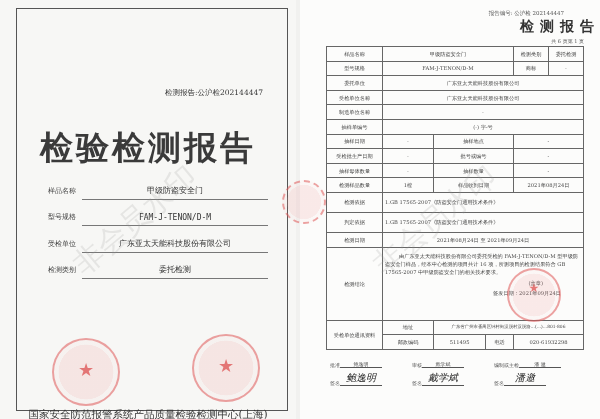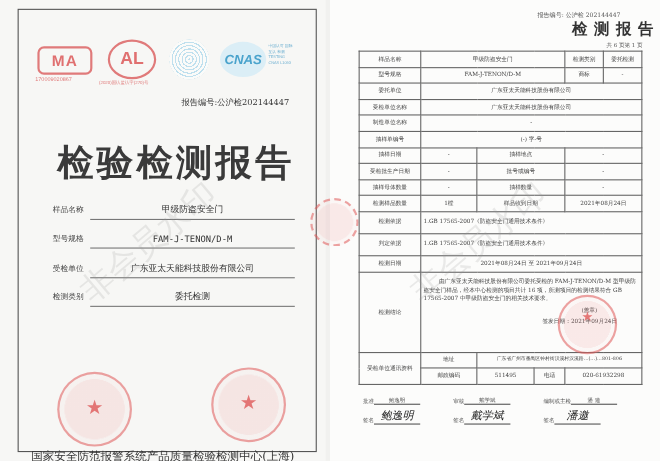--- a/index.html
+++ b/index.html
@@ -12,21 +12,21 @@
   .logos { position:absolute; top:36px; left:30px; width:250px; height:40px; }
   .logo { position:absolute; top:0; }
   .cma { left:4px; top:6px; width:46px; height:22px; border:2.5px solid #e07a7a; border-radius:6px; color:#e07070; font:bold 14px "Liberation Sans",sans-serif; text-align:center; line-height:22px; letter-spacing:1px; }
   .cma-num { position:absolute; left:2px; top:34px; font:5px "Liberation Sans",sans-serif; color:#e07a7a; }
   .cal { left:68px; top:0; width:40px; height:32px; border:2.5px solid #e07a7a; border-radius:50%; color:#e07070; font:bold 16px "Liberation Sans",sans-serif; text-align:center; line-height:32px; }
   .cal-num { position:absolute; left:60px; top:36px; font:4px "Liberation Sans",sans-serif; color:#e07a7a; }
   .ilac { left:124px; top:0; width:36px; height:36px; border-radius:50%; background:repeating-radial-gradient(circle at 50% 50%, #bfe0ee 0 1px, #fbfbf9 1px 3px); }
   .cnas { left:170px; top:2px; width:42px; height:32px; border-radius:50%; background:#dbeef6; color:#4aa3cc; font:bold italic 12px "Liberation Sans",sans-serif; text-align:center; line-height:32px; }
   .cnas-txt { position:absolute; left:214px; top:4px; font:3.5px "Liberation Sans",sans-serif; color:#6aaed0; width:24px; line-height:5px; }
   .report-no { position:absolute; top:88px; left:165px; font-size:7.5px; color:#333; }
-  .big-title { position:absolute; top:126px; left:12px; width:296px; text-align:center; font-size:33px; letter-spacing:3px; color:#3a3a3a; font-weight:bold; }
+  .big-title { position:absolute; top:126px; left:0; width:296px; text-align:center; font-size:33px; letter-spacing:3px; color:#3a3a3a; font-weight:bold; }
   .field-row { position:absolute; left:48px; width:220px; height:26px; }
   .field-label { position:absolute; left:0; bottom:6px; font-size:7px; color:#444; }
   .field-value { position:absolute; left:34px; width:186px; bottom:6px; text-align:center; font-size:8px; font-family:"DejaVu Sans Mono","Liberation Mono",monospace; color:#333; }
   .field-line { position:absolute; left:34px; right:0; bottom:2px; border-bottom:0.8px solid #777; }
   .org { position:absolute; left:0; width:296px; text-align:center; font-size:10.5px; color:#333;margin-top:36px; }
   .stamp { position:absolute; border-radius:50%; border:2px solid rgba(222,90,90,0.55); background:radial-gradient(circle, rgba(240,150,150,0.18) 0 60%, rgba(240,150,150,0.05) 61%); }
   .stamp .star { position:absolute; left:0; right:0; top:30%; text-align:center; color:rgba(220,70,70,0.7); font-size:18px; }
   .watermark { position:absolute; font-size:30px; color:rgba(150,150,150,0.18); transform:rotate(-40deg); font-family:"DejaVu Sans",sans-serif; white-space:nowrap; pointer-events:none; }
 
   
@@ -45,31 +45,22 @@
   .sign-cell { position:absolute; bottom:2px; }
   .sign-line { display:inline-block; border-bottom:0.6px solid #555; width:42px; text-align:center; vertical-align:bottom; }
   .signature { font-family:"DejaVu Serif",serif; font-style:italic; font-size:10px; color:#222; }
 </style>
 </head>
 <body>
 
 <div class="page" id="left-page">
   <div class="border-frame"></div>
 
-  <div class="logos">
-    <div class="logo cma">MA</div>
-    <div class="cma-num">170009020867</div>
-    <div class="logo cal">AL</div>
-    <div class="cal-num">(2020)国认监认字(270)号</div>
-    <div class="logo ilac"></div>
-    <div class="logo cnas">CNAS</div>
-    <div class="cnas-txt">中国认可 国际互认 检测 TESTING CNAS L1093</div>
-  </div>
-
-  <div class="report-no">报告编号:公沪检202144447</div>
+
+  <div class="report-no">检测报告:公沪检202144447</div>
   <div class="big-title">检验检测报告</div>
 
   <div class="field-row" style="top:176px">
     <span class="field-label">样品名称</span>
     <span class="field-value">甲级防盗安全门</span>
     <span class="field-line"></span>
   </div>
   <div class="field-row" style="top:202px">
     <span class="field-label">型号规格</span>
     <span class="field-value">FAM-J-TENON/D-M</span>

